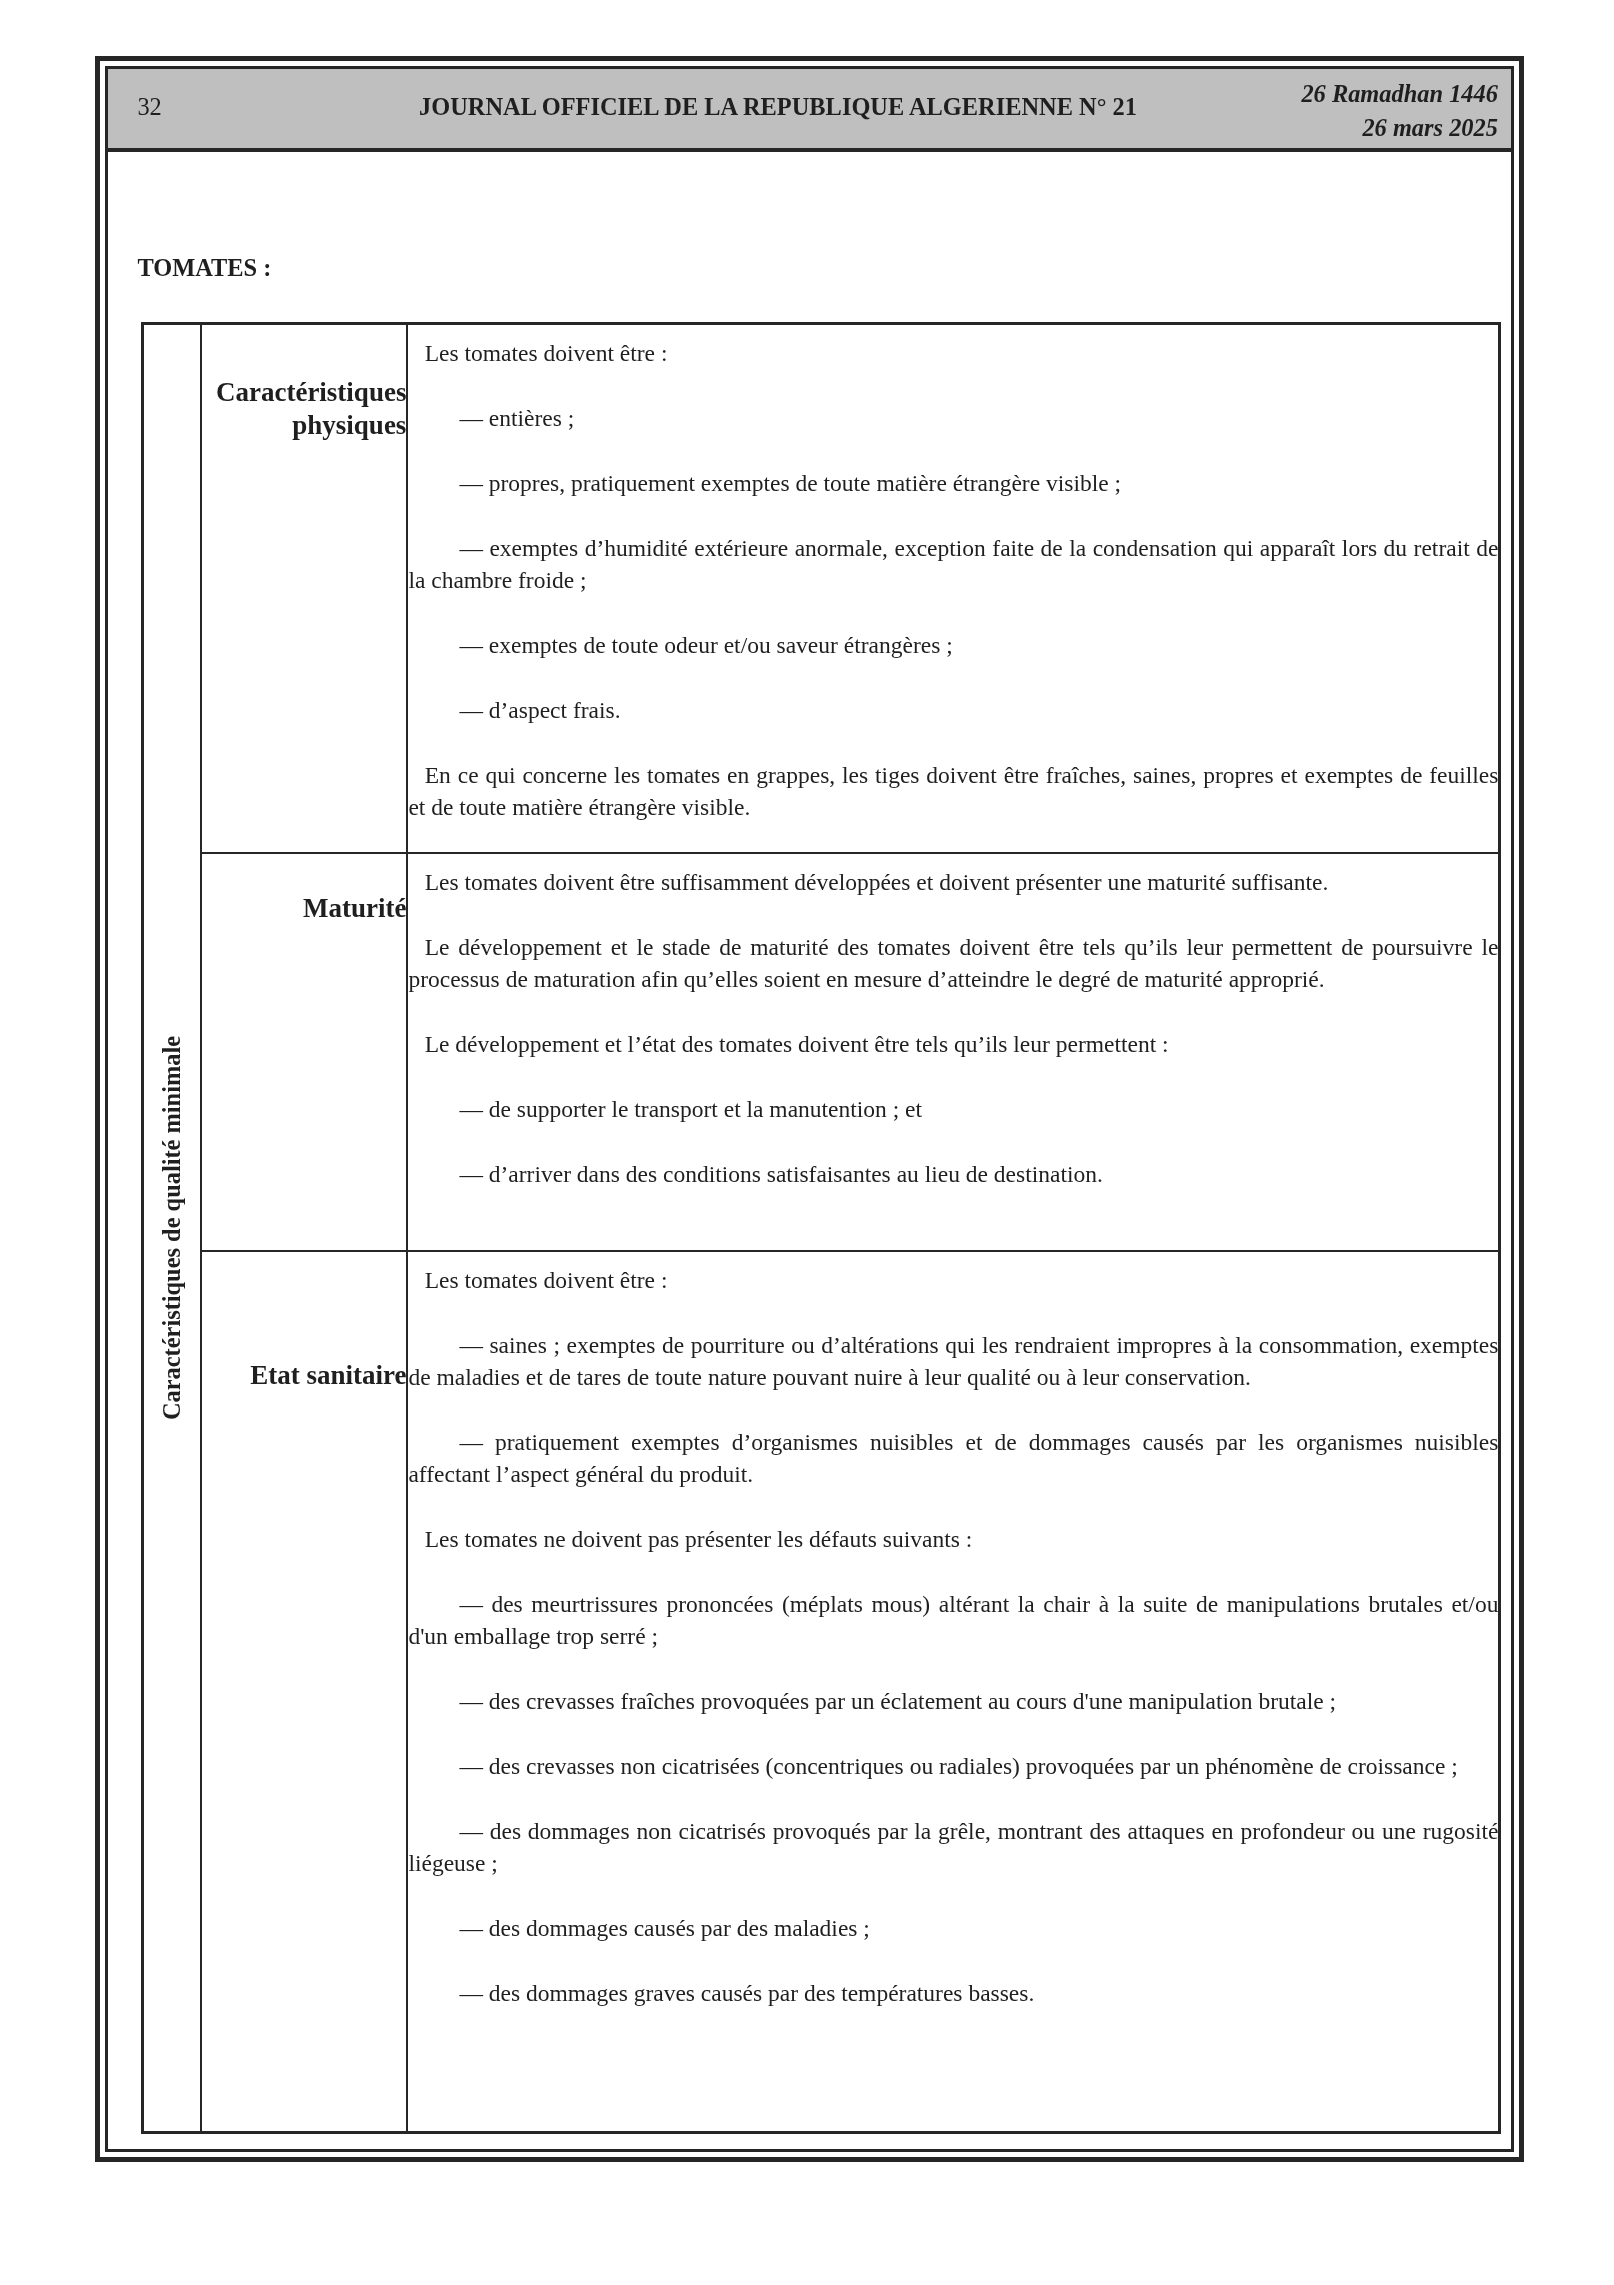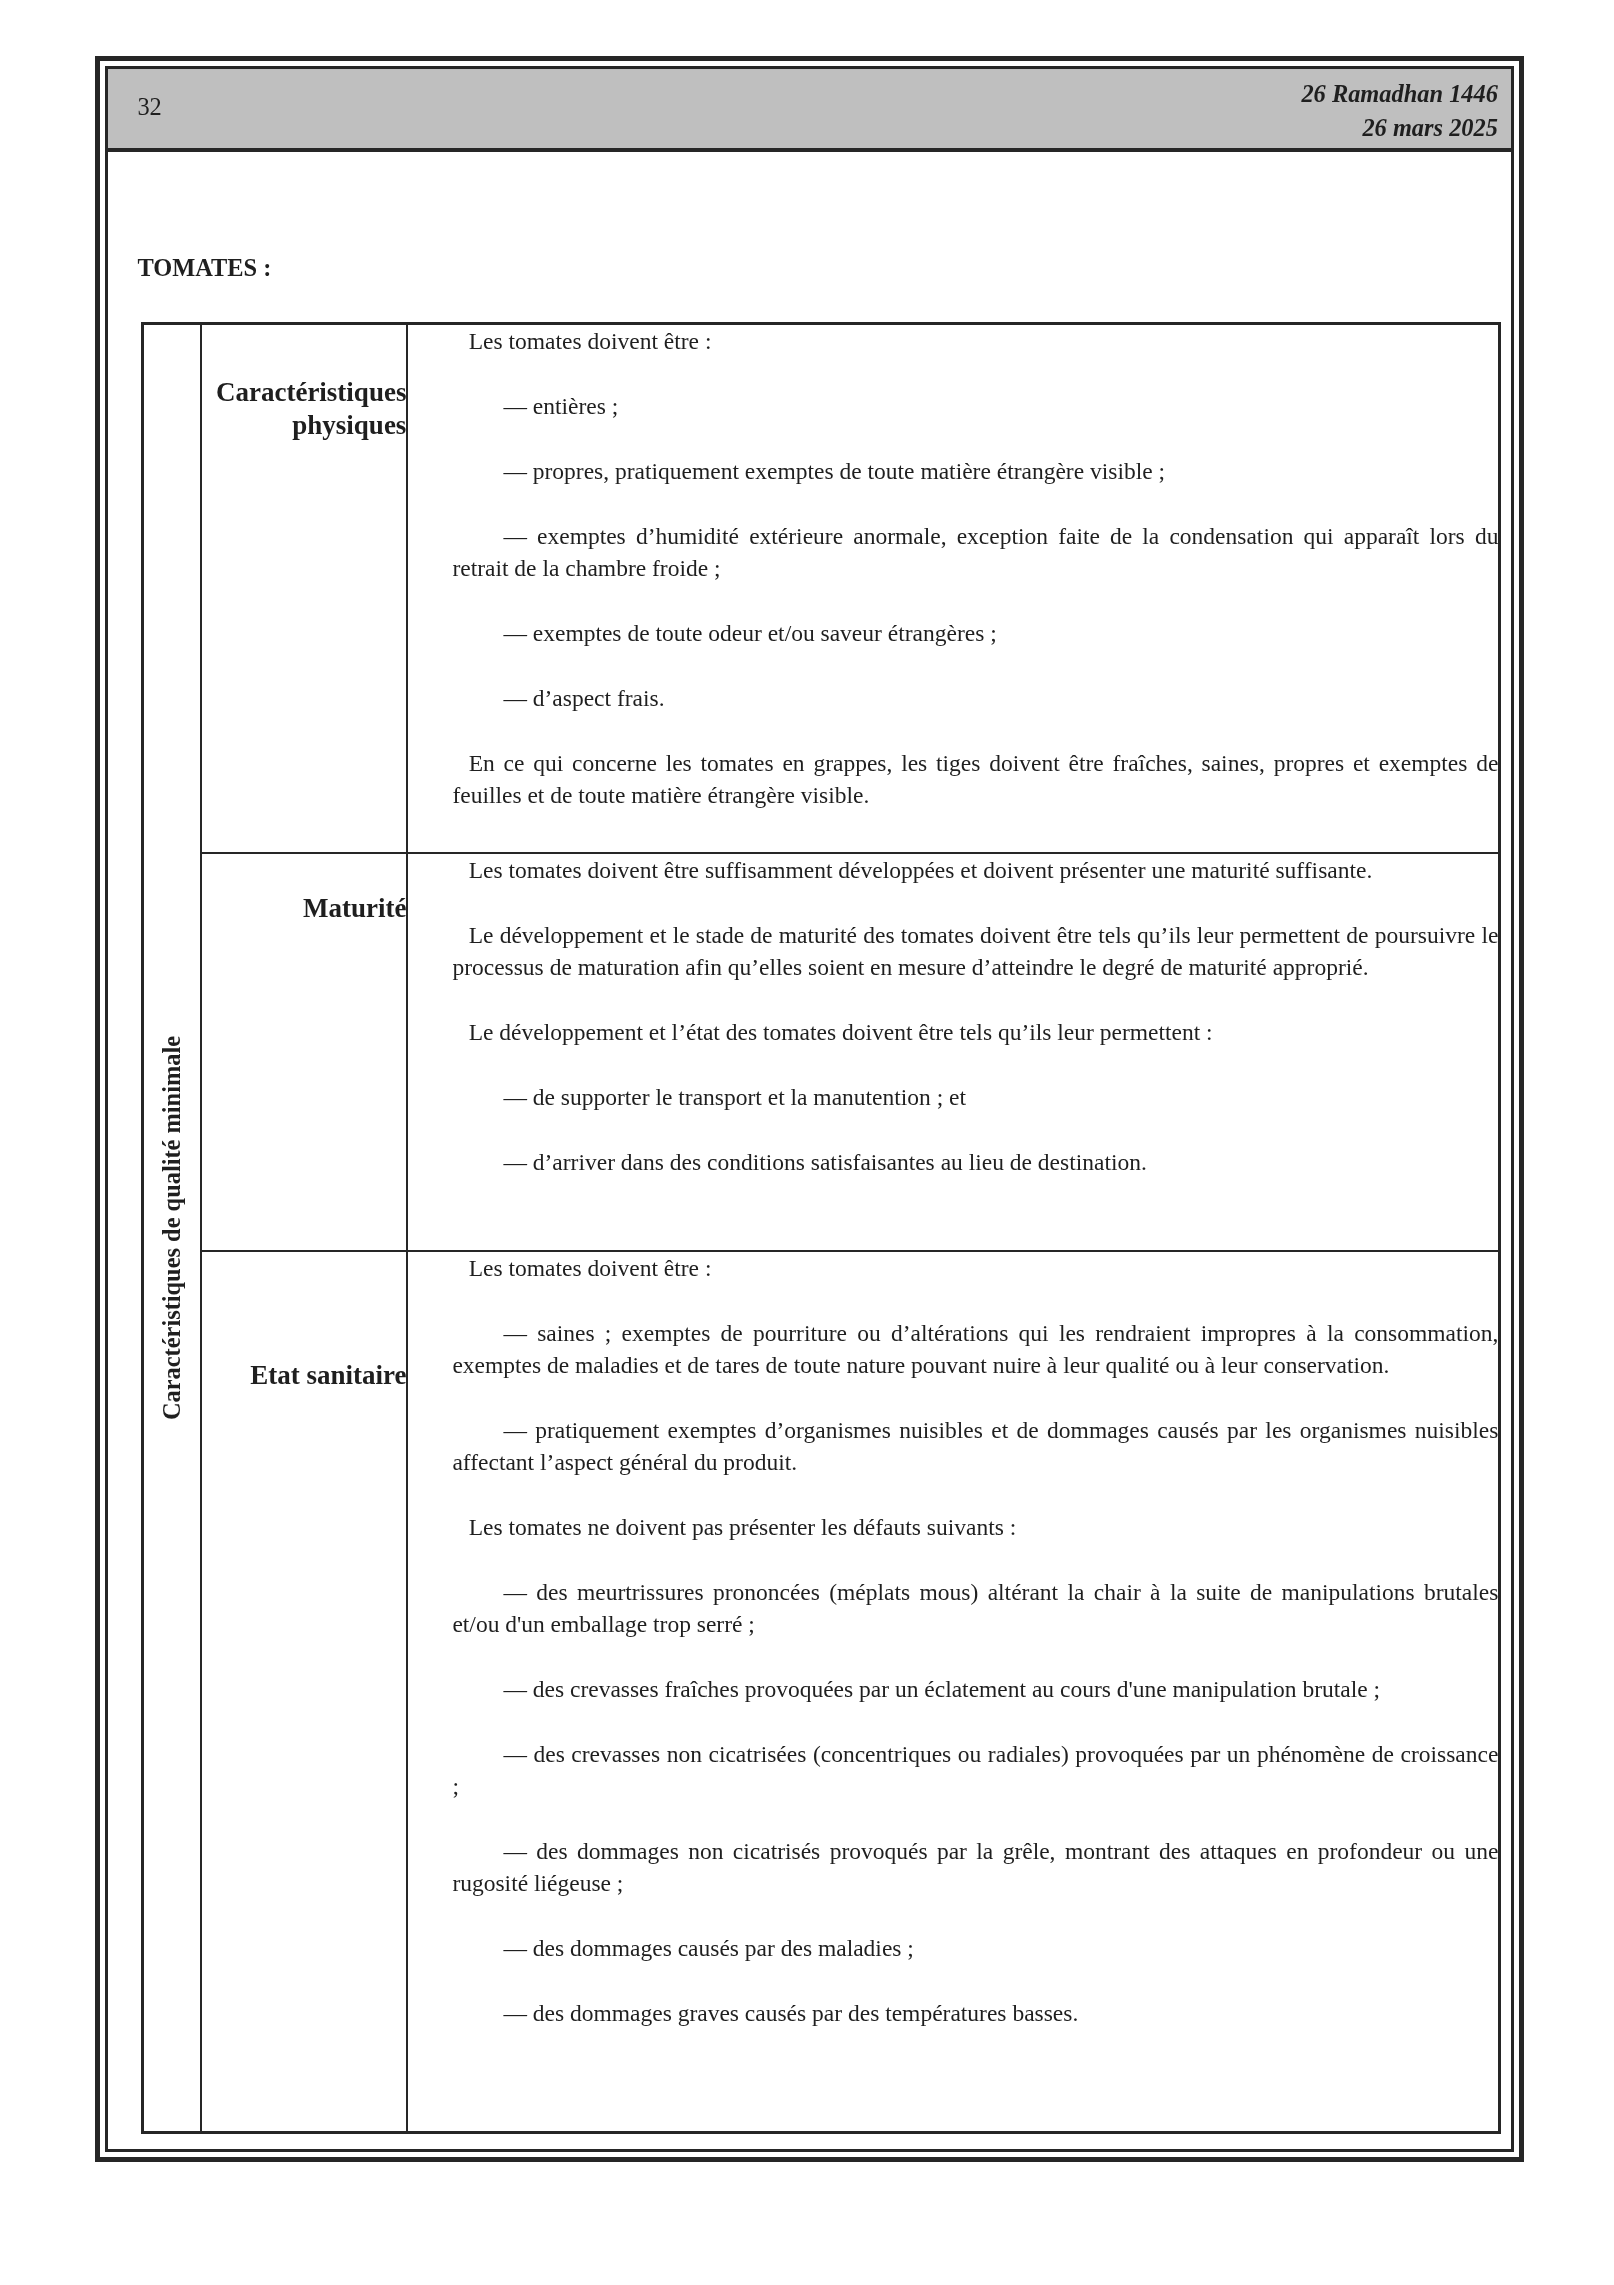--- a/index.html
+++ b/index.html
@@ -14,32 +14,33 @@
   .section { position:absolute; left:29px; top:185px; font-weight:bold; font-size:24.4px;text-align:right; }
   table.grid { position:absolute; left:33px; top:253px; width:1360px; border-collapse:collapse; border:3.6px solid #262626; table-layout:fixed; }
   table.grid td { border:2.7px solid #262626; vertical-align:top; padding:0; }
   td.vert { width:56px; position:relative; }
   .vert-label { position:absolute; left:50%; top:50%; transform:translate(-50%,-50%) rotate(-90deg); white-space:nowrap; font-weight:bold; font-size:24.4px; }
   td.sub { width:204px; text-align:right; font-weight:bold; font-size:27px; }
   td.body { font-size:23.5px; line-height:32px; text-align:justify; padding:16.3px 5.4px 9px 9px; }
   .sub-label { padding-top:51px; line-height:33px; }
   .sub-label.mat { padding-top:38px; }
   .sub-label.san { padding-top:107px; }
-  .para { margin:0 0 33px 0; text-indent:16.3px;padding-left:44px; }
+  .para { margin:12px 0 33px 0; text-indent:16.3px; }
   .para.dash { text-indent:51px; }
   .para.last { margin-bottom:0; }
 </style>
 </head>
 <body>
 
 <div class="frame-outer">
   <div class="frame-inner">
 
     <div class="header">
       <span class="hdr-page">32</span>
+      <div class="hdr-title">JOURNAL OFFICIEL DE LA REPUBLIQUE ALGERIENNE N° 21</div>
       <div class="hdr-date">
         <div>26 Ramadhan 1446</div>
         <div>26 mars 2025</div>
       </div>
     </div>
 
     <div class="section">TOMATES :</div>
 
     <table class="grid">
       <tbody>

